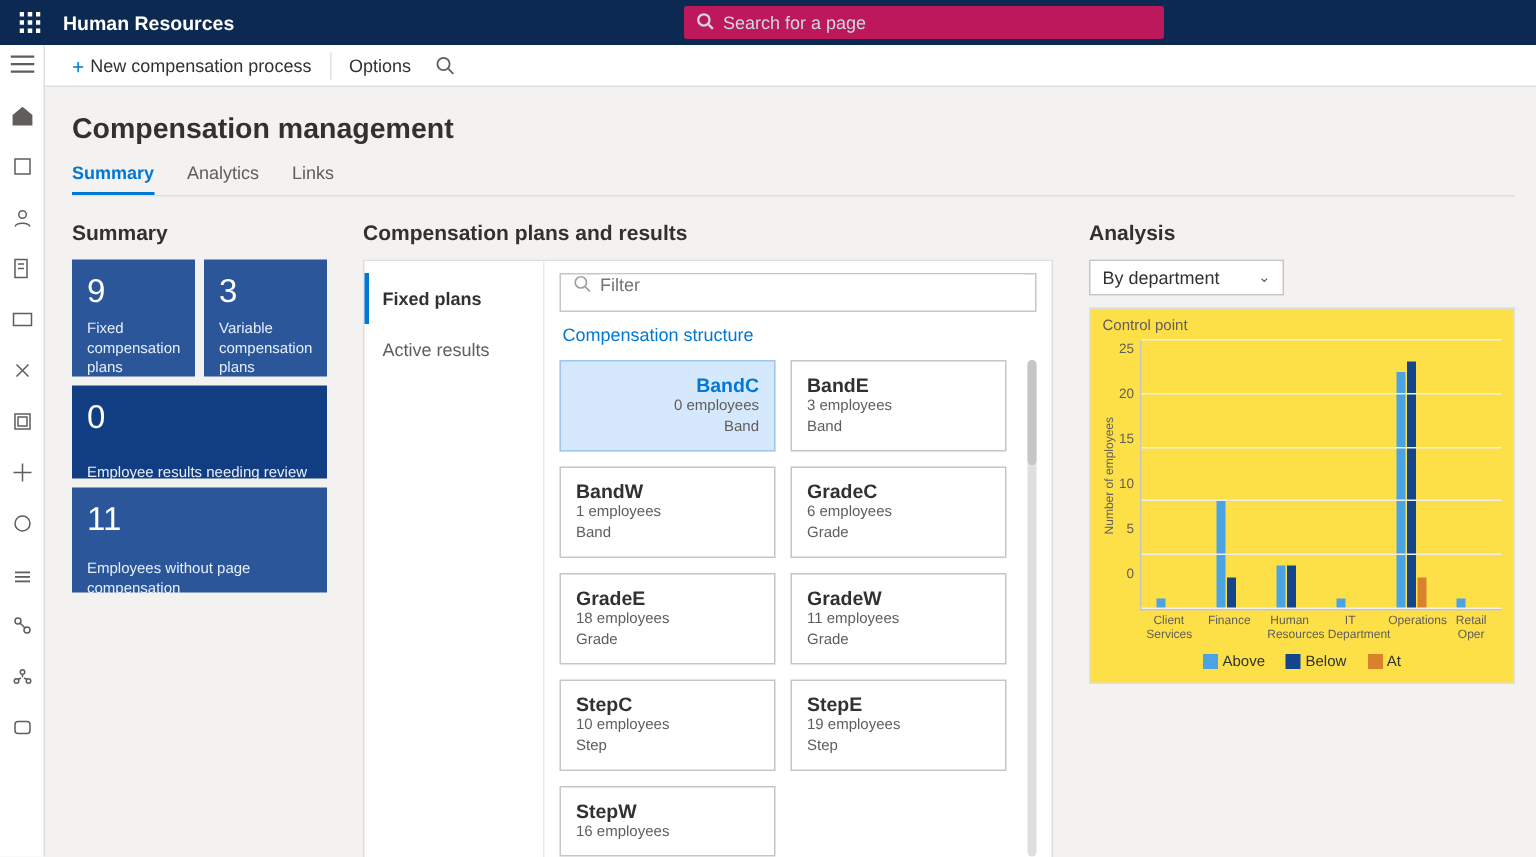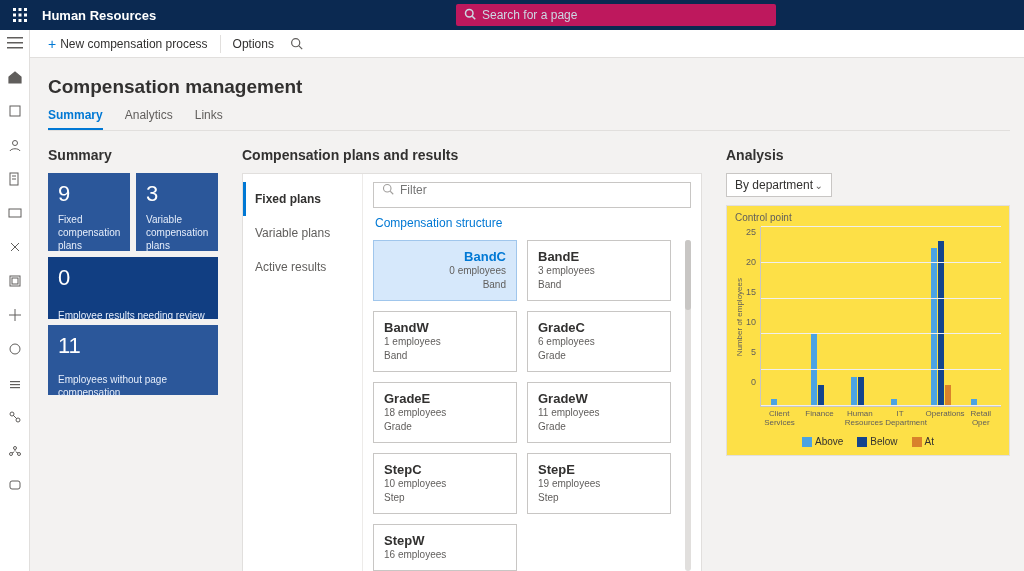--- a/index.html
+++ b/index.html
@@ -61,21 +61,21 @@
 .scrollbar { width: 6px; background: #e1dfdd; border-radius: 3px; margin-left: 4px; }
 .scrollbar .thumb { width: 6px; height: 70px; background: #c8c6c4; border-radius: 3px; }
 .card { border: 1px solid #c8c6c4; padding: 8px 10px; background: #fff; cursor: pointer; }
 .card.active { background: #d6e8fb; border-color: #a0c6ec; text-align: right; }
 .card .cname { font-size: 13px; font-weight: 600; color: #323130; }
 .card.active .cname { color: #0078d4; }
 .card .csub { font-size: 10px; color: #605e5c; line-height: 1.4; }
 
 
 .analysis { width: 300px; }
-.dropdown { border: 1px solid #c8c6c4; background: #fff; height: 24px; display: flex; align-items: center; justify-content: space-between; padding: 0 8px; font-size: 12px; cursor: pointer; width: 106px; margin-bottom: 8px; }
+.dropdown { border: 1px solid #c8c6c4; background: #fff; height: 24px; display: flex; align-items: center; justify-content: space-between; padding: 0 8px; font-size: 12px; cursor: pointer; width: 130px; margin-bottom: 8px; }
 .dropdown .chev { font-size: 10px; color: #605e5c; }
 .chart-box { border: 1px solid #e1dfdd; background: #fde047; padding: 6px 8px 8px 8px; }
 .chart-title { font-size: 10px; color: #605e5c; margin-bottom: 4px; }
 .chart-area { display: flex; height: 180px; }
 .yaxis { display: flex; flex-direction: column; justify-content: space-between; align-items: flex-end; padding-right: 4px; font-size: 9px; color: #605e5c; padding-bottom: 20px; }
 .ylabel { writing-mode: vertical-rl; transform: rotate(180deg); font-size: 8px; color: #605e5c; margin-right: 2px; align-self: center; }
 .plot { flex: 1; position: relative; border-left: 1px solid #c8c6c4; border-bottom: 1px solid #c8c6c4; }
 .grid-line { position: absolute; left: 0; right: 0; border-top: 1px solid #f0efee; }
 .bars-row { position: absolute; inset: 0; display: flex; align-items: flex-end; justify-content: space-around; padding-bottom: 0; }
 .bar-group { display: flex; align-items: flex-end; gap: 1px; width: 30px; height:100%; justify-content: center; }
@@ -250,21 +250,20 @@
         <div class="num">11</div>
         <div class="lbl" style="margin-top:14px">Employees without page compensation</div>
       </div>
     </div>
 
     <div class="plans-panel">
       <div class="section-title">Compensation plans and results</div>
       <div class="plans-body">
         <div class="plans-left">
           <div class="plan-tab active">Fixed plans</div>
-          <div class="plan-tab">Variable plans</div>
           <div class="plan-tab">Active results</div>
         </div>
         <div class="plans-right">
           <div class="filter-box">
             <svg width="12" height="12" viewBox="0 0 16 16" fill="none" stroke="#a19f9d" stroke-width="1.5">
                 <circle cx="7" cy="7" r="5"></circle>
                 <line x1="11" y1="11" x2="15" y2="15"></line>
               </svg>
             <input placeholder="Filter" style="">
           </div>

